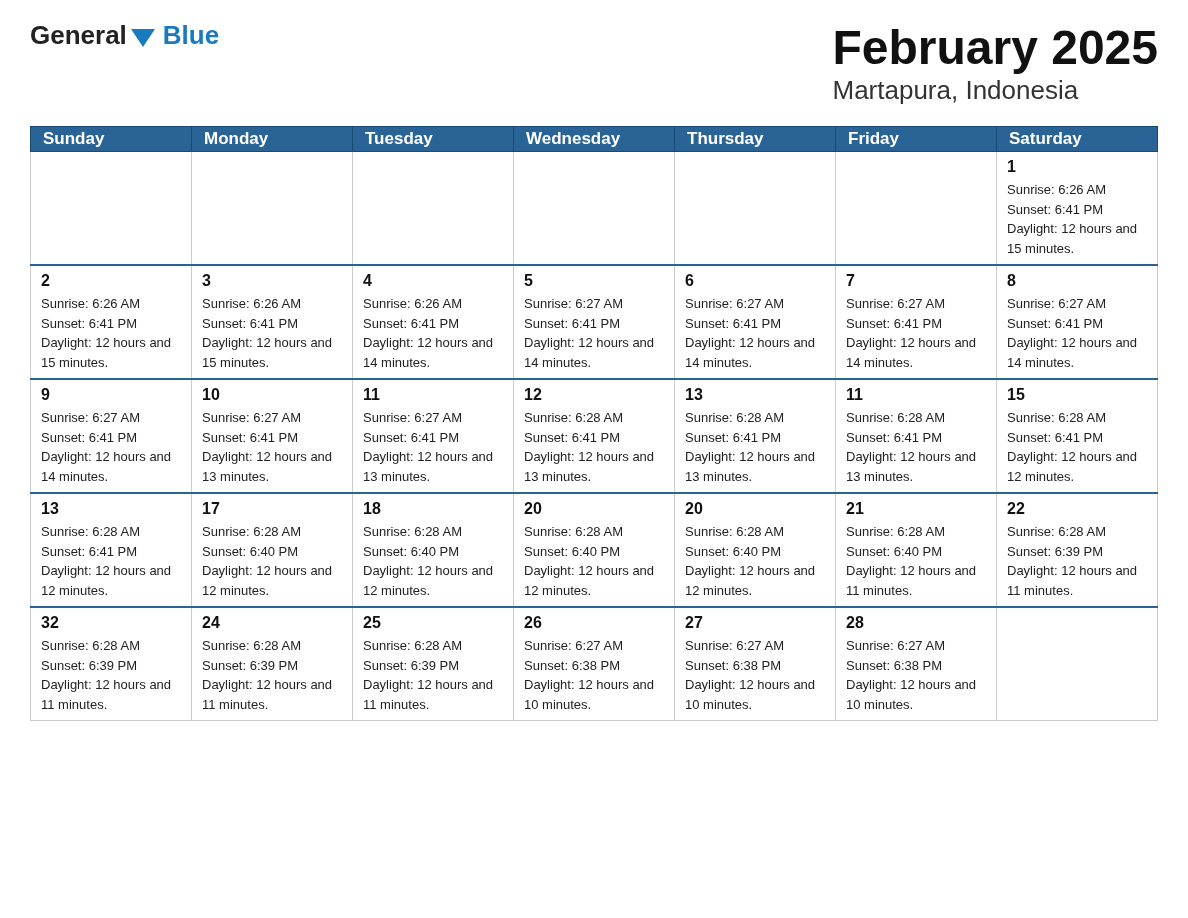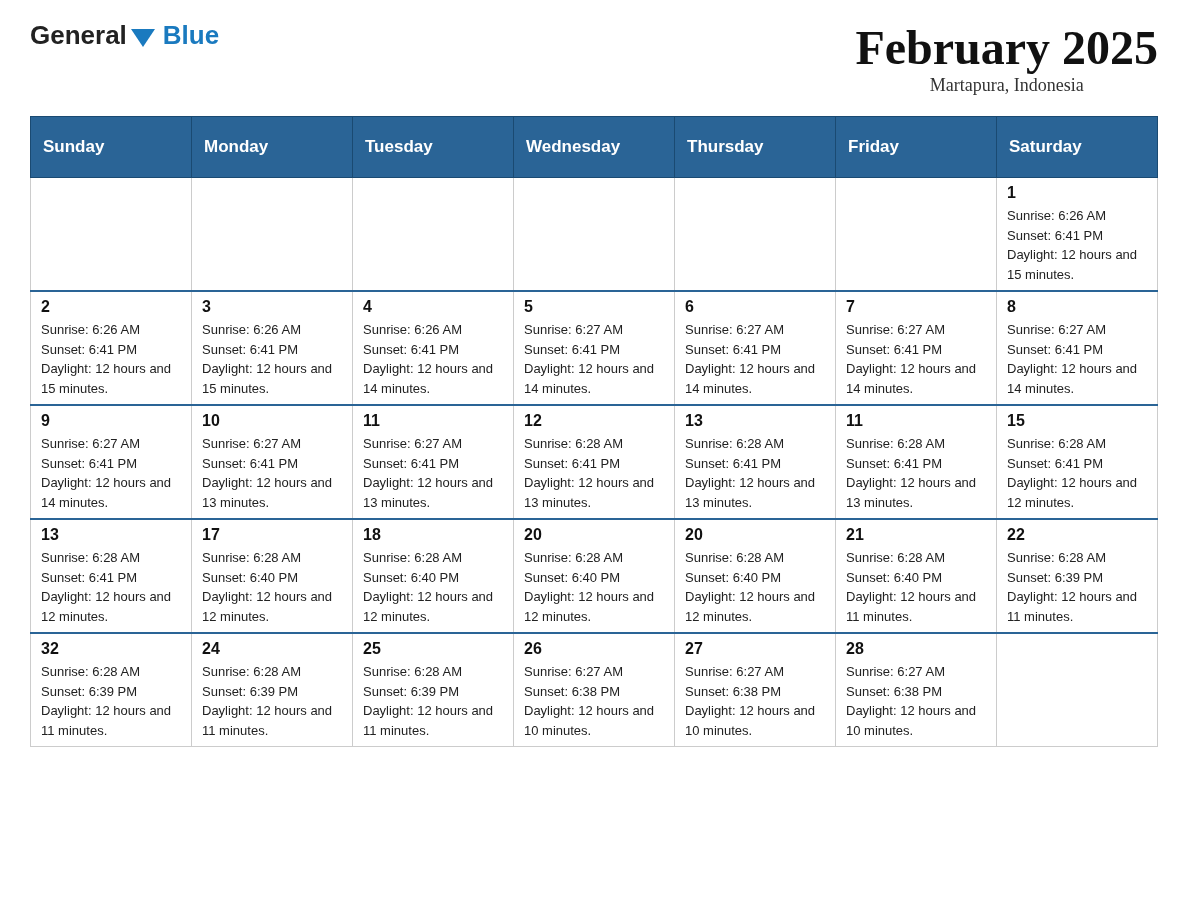--- a/index.html
+++ b/index.html
@@ -33,42 +33,41 @@
       width: 0;
       height: 0;
       border-left: 12px solid transparent;
       border-right: 12px solid transparent;
       border-top: 18px solid #1a7abf;
       display: inline-block;
       margin-left: 4px;
       margin-top: 4px;
     }
     .title-section {
-      text-align: center;
-      font-family: Liberation Serif, serif;
+      text-align: left;
     }
     .month-title {
       font-size: 48px;
       font-weight: bold;
       color: #111;
     }
     .location {
-      font-size: 18px;
+      font-size: 26px;
       color: #333;
     }
     .calendar {
       width: 100%;
       border-collapse: collapse;
     }
     .calendar th {
       background-color: #2a6496;
       color: #fff;
       font-size: 17px;
       font-weight: bold;
-      padding: 20px 12px;
+      padding: 2px 12px;
       text-align: left;
       border: 1px solid #1a4a72;
     }
     .calendar td {
       vertical-align: top;
       border: 1px solid #ccc;
       padding: 6px 10px;
       width: calc(100% / 7);
       min-height: 100px;
       font-size: 13px;

